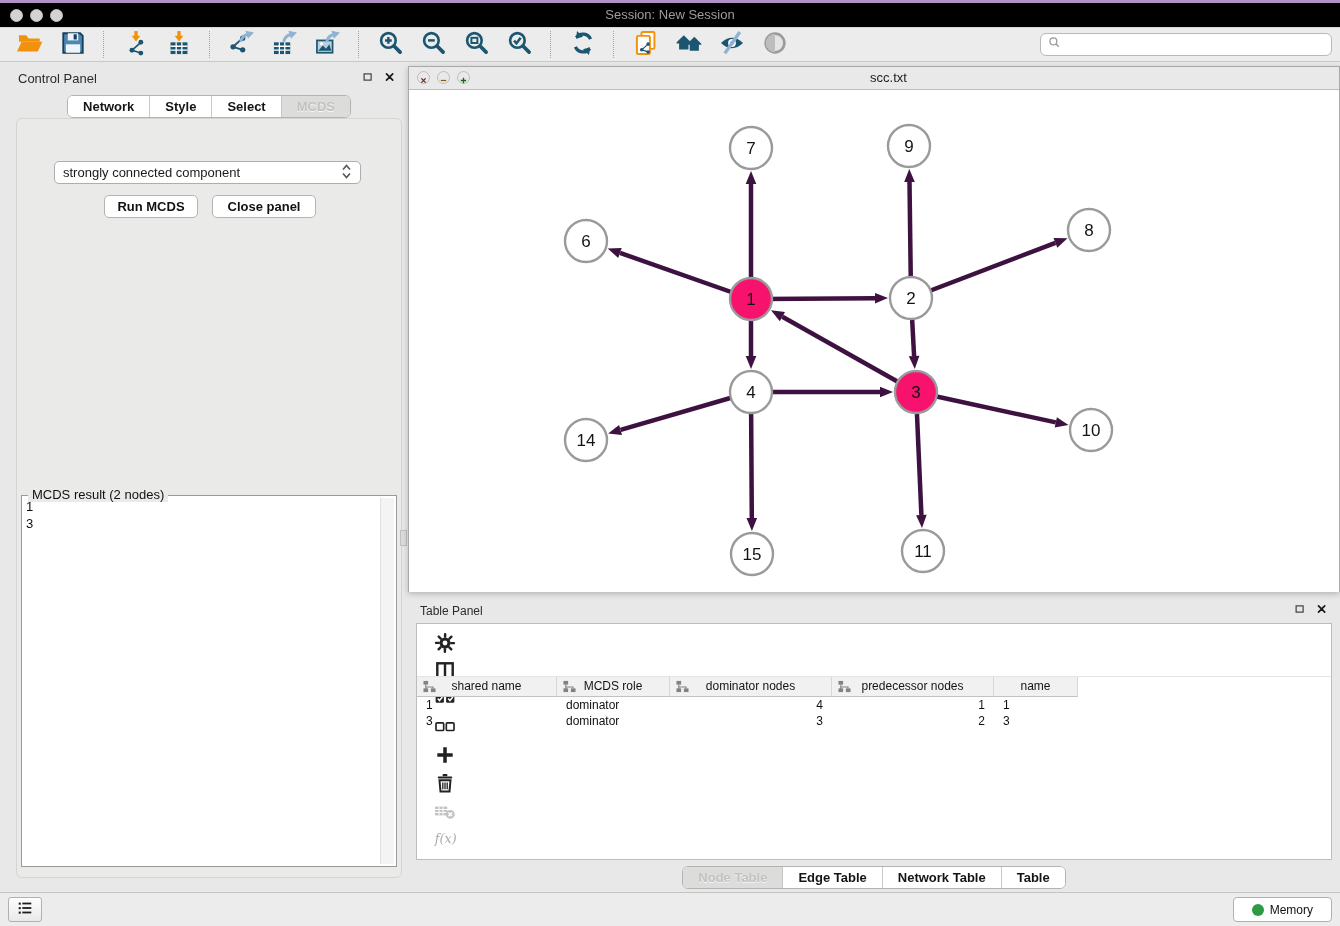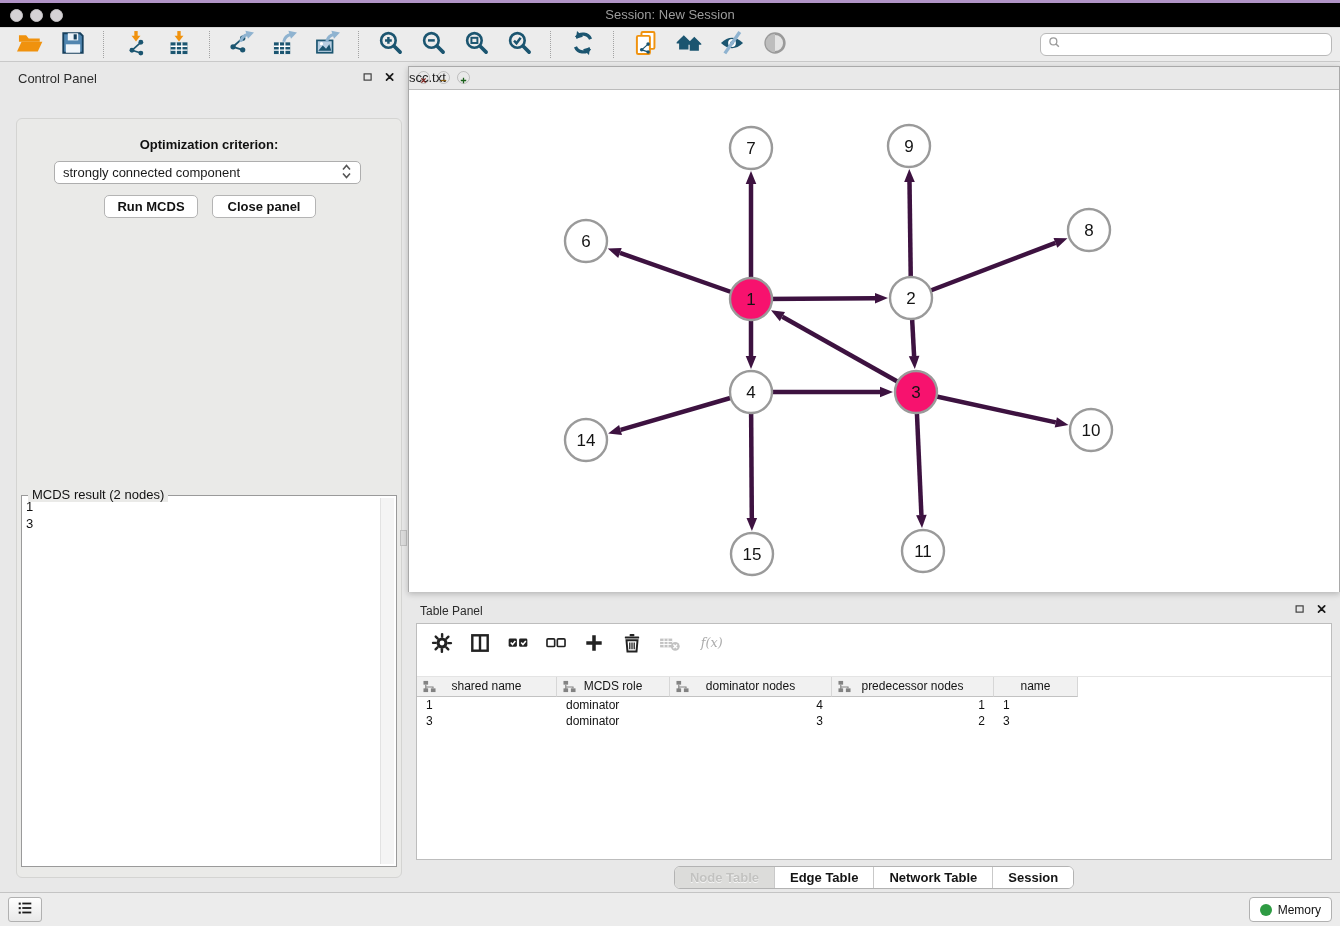--- a/index.html
+++ b/index.html
@@ -53,46 +53,46 @@
   .result-scroll{position:absolute;top:2px;right:2px;bottom:2px;width:13px;background:#f4f4f4;border-left:1px solid #e2e2e2;}
 
   
   .v-grip{position:absolute;left:400px;top:468px;width:7px;height:16px;background:#dcdcdc;border:1px solid #c0c0c0;box-sizing:border-box;}
   .h-grip{position:absolute;left:855px;top:588px;width:11px;height:7px;background:#d8d8d8;border:1px solid #c0c0c0;box-sizing:border-box;}
 
   
   .net-window{position:absolute;left:408px;top:4px;width:932px;height:526px;background:#fff;
               border:1px solid #a9a9a9;box-shadow:0 2px 6px rgba(0,0,0,.22);box-sizing:border-box;}
   .net-titlebar{height:22px;background:#e9e9e9;border-bottom:1px solid #bcbcbc;position:relative;}
-  .net-title{text-align:left;font-size:13px;color:#1d1d1d;line-height:22px;}
+  .net-title{text-align:center;font-size:13px;color:#1d1d1d;line-height:22px;margin-left:29px;}
   .mtl{position:absolute;top:4px;width:13px;height:13px;border-radius:50%;box-sizing:border-box;border:1px solid rgba(0,0,0,.18);}
   .net-canvas{position:relative;width:930px;height:502px;background:#fff;overflow:hidden;}
 
   
   .table-panel{position:absolute;left:408px;top:535px;width:932px;height:296px;}
   .tp-title{position:absolute;top:7px;left:12px;font-size:12px;color:#2b2b2b;}
   .tp-body{position:absolute;top:26px;left:8px;right:8px;height:237px;background:#fff;border:1px solid #bdbdbd;box-sizing:border-box;}
-  .tp-toolbar{position:absolute;top:6px;left:10px;display:flex;align-items:center;}
+  .tp-toolbar{position:absolute;top:6px;left:10px;display:flex;align-items:center;flex-direction:column;}
   .tp-btn{width:30px;height:28px;background:none;border:none;padding:0;margin-right:8px;
           display:flex;align-items:center;justify-content:center;}
   .tbl{position:absolute;top:52px;left:0;right:0;}
   .tbl-head{display:flex;height:20px;border-top:1px solid #e4e4e4;}
   .th{position:relative;background:#f1f1f1;border-right:1px solid #d7d7d7;border-bottom:1px solid #c2c2c2;
       font-size:12px;line-height:19px;text-align:center;box-sizing:border-box;color:#151515;}
   .th .th-ic{position:absolute;left:6px;top:3px;}
   .tbl-row{display:flex;height:16px;font-size:12px;line-height:16px;color:#111;}
   .td{box-sizing:border-box;padding:0 9px;overflow:hidden;white-space:nowrap;}
   .tp-tabs{position:absolute;bottom:4px;left:0;right:0;display:flex;justify-content:center;}
 
   
   .statusbar{position:absolute;bottom:0;left:0;right:0;height:33px;background:#ececec;border-top:1px solid #c4c4c4;}
   .sb-list-btn{position:absolute;left:8px;top:4px;width:34px;height:25px;background:linear-gradient(#fefefe,#e9e9e9);
                border:1px solid #b1b1b1;border-radius:3px;display:flex;align-items:center;justify-content:center;padding:0;}
   .memory-btn{position:absolute;right:8px;top:4px;height:25px;background:#fff;border:1px solid #b1b1b1;border-radius:4px;
-              display:flex;align-items:center;gap:6px;padding:0 10px;font-size:12px;color:#111;box-sizing:border-box;}
+              display:flex;align-items:center;gap:6px;padding:0 18px;font-size:12px;color:#111;box-sizing:border-box;}
   .mem-dot{width:12px;height:12px;border-radius:50%;}
 </style>
 </head>
 <body>
 
 <div class="titlebar">
   <span class="tl" style="left:10px"></span>
   <span class="tl" style="left:30px"></span>
   <span class="tl" style="left:50px"></span>
   <span class="wtitle">Session: New Session</span>
@@ -260,22 +260,29 @@
     <button class="panel-ic" style="right:34px">
       <svg width="14" height="14" viewBox="0 0 18 18">
           <rect x="4" y="5" width="9" height="8" fill="none" stroke="#3c3c3c" stroke-width="1.5"></rect>
         </svg>
     </button>
     <button class="panel-ic" style="right:12px">
       <svg width="14" height="14" viewBox="0 0 18 18">
           <path d="M4.5 5l8 8M12.5 5l-8 8" stroke="#1a1a1a" stroke-width="2.2" stroke-linecap="round"></path>
         </svg>
     </button>
+    <div class="cp-tabs">
+      <div class="seg-wrap">
+          <button class="seg-btn first">Network</button>
+          <button class="seg-btn">Style</button>
+          <button class="seg-btn">Select</button>
+          <button class="seg-btn selected">MCDS</button>
+        </div>
+    </div>
     <div class="cp-content">
-      <div class="opt-label">Optimization criterion:</div>
       <div class="combo">
         <span class="combo-val">strongly connected component</span>
         <span>
           <svg width="11" height="15" viewBox="0 0 11 15">
               <path d="M2 5.5L5.5 1.5L9 5.5" fill="none" stroke="#555" stroke-width="1.6"></path>
               <path d="M2 9.5L5.5 13.5L9 9.5" fill="none" stroke="#555" stroke-width="1.6"></path>
             </svg>
         </span>
       </div>
       <button class="cp-btn run-btn">Run MCDS</button>
@@ -512,21 +519,21 @@
               <div class="td" style="width:84px;text-align:left">3</div>
             </div>
           </div>
       </div>
     </div>
     <div class="tp-tabs">
       <div class="seg-wrap">
           <button class="seg-btn selected first">Node Table</button>
           <button class="seg-btn">Edge Table</button>
           <button class="seg-btn">Network Table</button>
-          <button class="seg-btn">Session</button>
+          <button class="seg-btn">Table</button>
         </div>
     </div>
   </div>
 
 </div>
 
 <div class="statusbar">
   <button class="sb-list-btn">
     <span>
       <svg width="18" height="18" viewBox="0 0 20 20">

